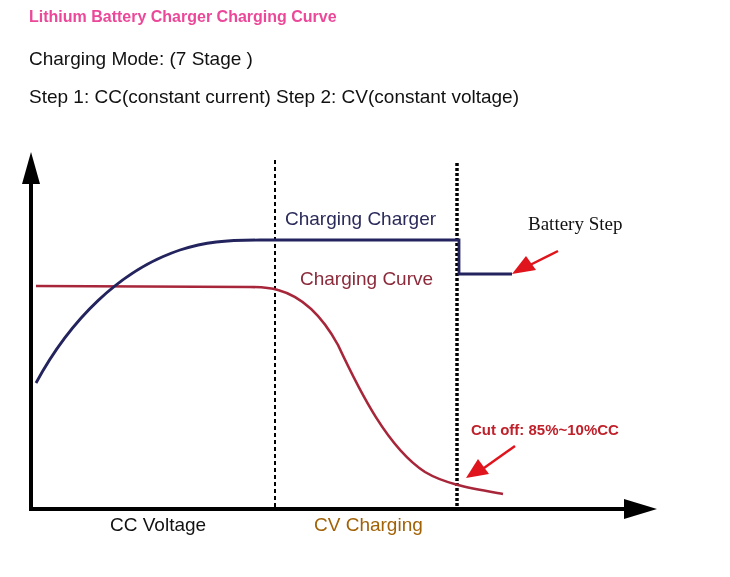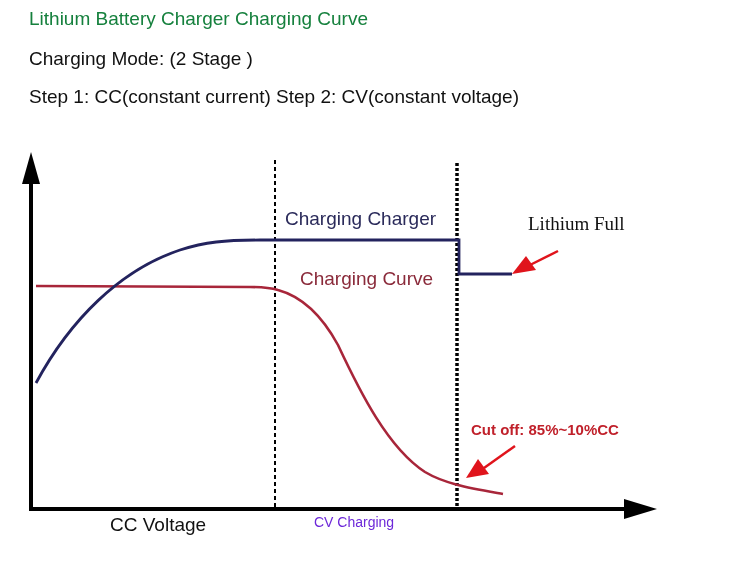--- a/index.html
+++ b/index.html
@@ -1,34 +1,34 @@
 <!DOCTYPE html>
 <html><head>
   <meta charset="utf-8">
   <style>
     html, body { margin: 0; padding: 0; background: #ffffff; }
     body { width: 730px; height: 577px; position: relative; overflow: hidden; font-family: "Liberation Sans", sans-serif; }
-    .title { position: absolute; left: 29px; top: 8px; font-size: 19px; font-weight: normal; color: #15803d; white-space: nowrap; }
+    .title { position: absolute; left: 29px; top: 8px; font-size: 16px; font-weight: bold; color: #ec4899; white-space: nowrap; }
     .sub { position: absolute; left: 29px; font-size: 19px; color: #111; white-space: nowrap; }
     .sub1 { top: 48px; }
     .sub2 { top: 86px; }
     svg { position: absolute; left: 0; top: 0; }
     .lbl { position: absolute; white-space: nowrap; }
     .lbl-voltage { left: 285px; top: 208px; font-size: 19px; color: #2a2a5a; }
     .lbl-curve { left: 300px; top: 268px; font-size: 19px; color: #8a2a3a; }
     .lbl-full { left: 528px; top: 213px; font-size: 19px; color: #111; font-family: "Liberation Serif", serif; }
     .lbl-cutoff { left: 471px; top: 421px; font-size: 15px; font-weight: bold; color: #c0202a; }
     .lbl-cc { left: 110px; top: 514px; font-size: 19px; color: #111; }
-    .lbl-cv { left: 314px; top: 514px; font-size: 14px; color: #6d28d9; }
+    .lbl-cv { left: 314px; top: 514px; font-size: 19px; color: #a16207; }
   </style>
 </head>
 <body>
 
 <div class="title">Lithium Battery Charger Charging Curve</div>
-<div class="sub sub1">Charging Mode: (2 Stage )</div>
+<div class="sub sub1">Charging Mode: (7 Stage )</div>
 <div class="sub sub2">Step 1: CC(constant current)  Step 2: CV(constant voltage)</div>
 
 <svg width="730" height="577" viewBox="0 0 730 577">
 
   <g>
     <line x1="31" y1="510" x2="31" y2="182" stroke="#000" stroke-width="4"></line>
     <polygon points="31,152 22,184 40,184" fill="#000"></polygon>
     <line x1="29" y1="509" x2="626" y2="509" stroke="#000" stroke-width="4"></line>
     <polygon points="657,509 624,499 624,519" fill="#000"></polygon>
   </g>
@@ -46,16 +46,16 @@
   </g>
 
   <g>
     <line x1="515" y1="446" x2="484" y2="468" stroke="#e0141c" stroke-width="2.5"></line>
     <polygon points="466,478 478,459 489,474" fill="#e0141c"></polygon>
   </g>
 </svg>
 
 <div class="lbl lbl-voltage">Charging Charger</div>
 <div class="lbl lbl-curve">Charging Curve</div>
-<div class="lbl lbl-full">Lithium Full</div>
+<div class="lbl lbl-full">Battery Step</div>
 <div class="lbl lbl-cutoff">Cut off: 85%~10%CC</div>
 <div class="lbl lbl-cc">CC Voltage</div>
 <div class="lbl lbl-cv">CV Charging</div>
 
 </body></html>

